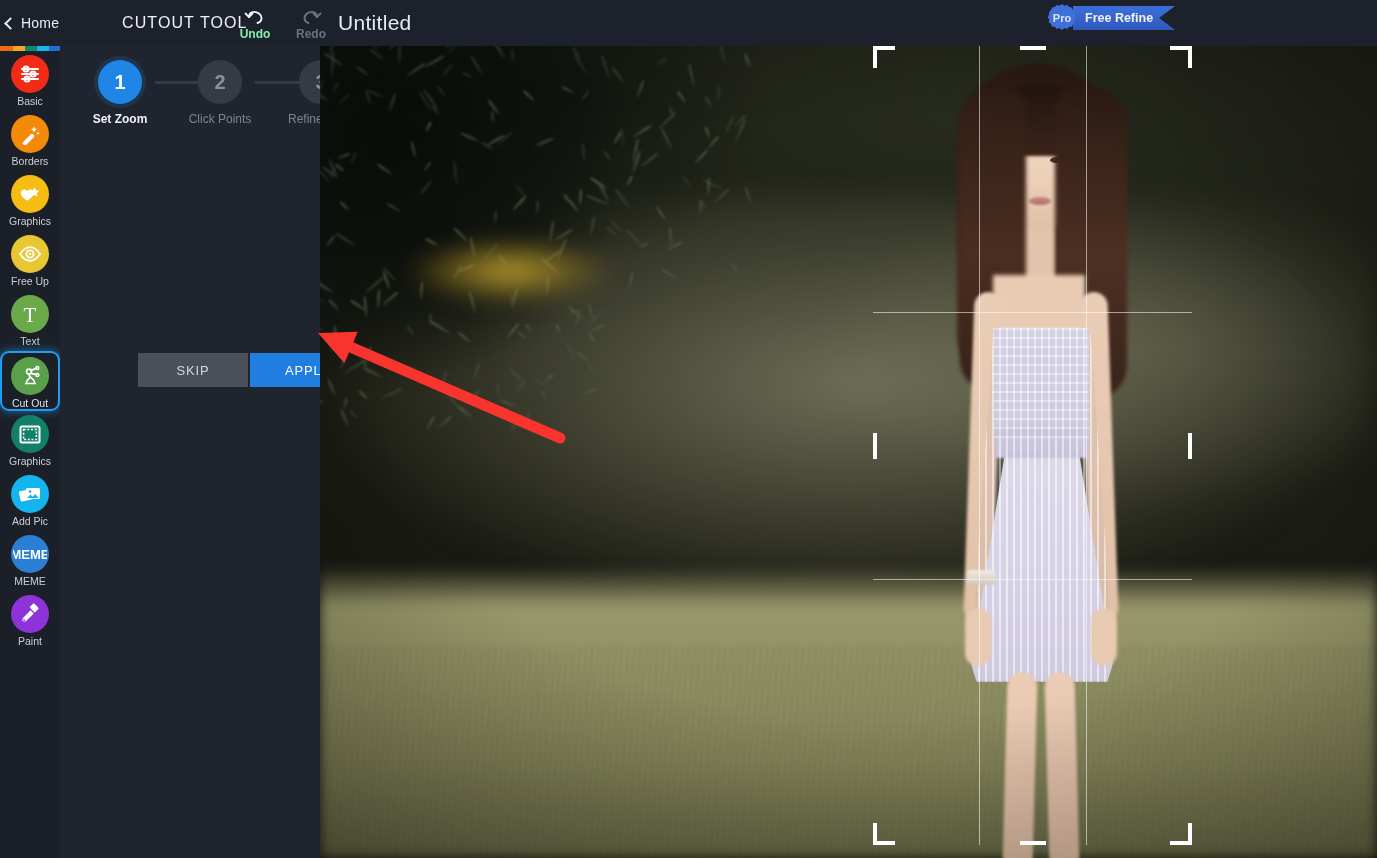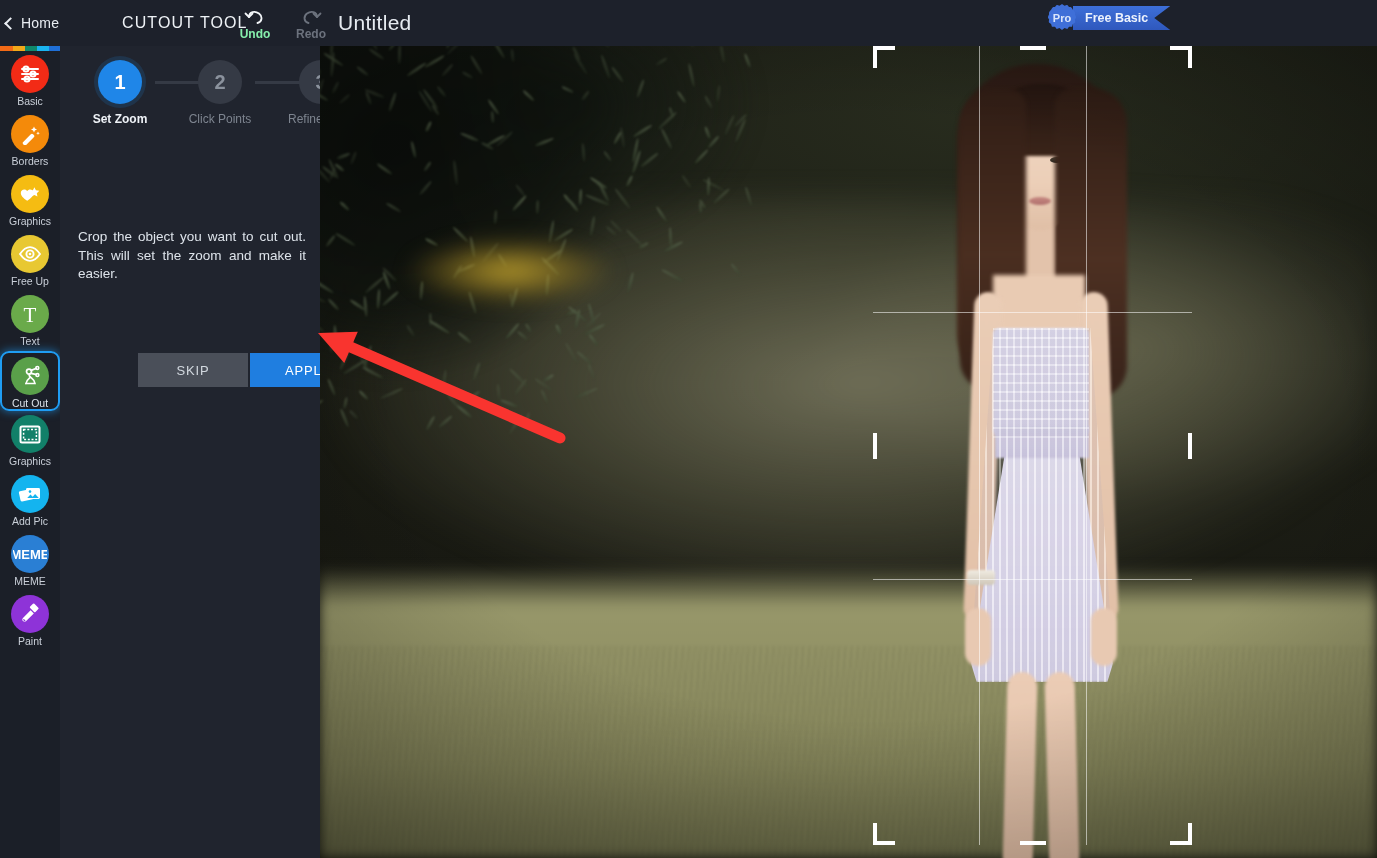--- a/index.html
+++ b/index.html
@@ -217,21 +217,21 @@
           </svg>
         </span>
         <span class="lbl">Redo</span>
       </div>
     </div>
 
     <div class="doc-title">Untitled</div>
 
     <div class="pro-ribbon">
       <span class="rosette">Pro</span>
-      <span class="trial">Free Basic</span>
+      <span class="trial">Free Refine</span>
     </div>
   </div>
 
   <div class="rail">
     <div class="stripe">
         <i style="background: rgb(242, 106, 22); width: 13px;"></i>
         <i style="background: rgb(242, 168, 26); width: 12px;"></i>
         <i style="background: rgb(16, 136, 106); width: 12px;"></i>
         <i style="background: rgb(26, 180, 240); width: 12px;"></i>
         <i style="background: rgb(31, 111, 214); width: 11px;"></i>
@@ -356,21 +356,20 @@
       <div class="step idle" style="left:125px;">
         <div class="circ">2</div>
         <div class="slabel">Click Points</div>
       </div>
       <div class="step idle" style="left:226px;">
         <div class="circ">3</div>
         <div class="slabel">Refine Edge</div>
       </div>
     </div>
 
-    <div class="hint">Crop the object you want to cut out. This will set the zoom and make it easier.</div>
 
     <div class="actions">
       <div class="btn btn-skip">SKIP</div>
       <div class="btn btn-apply">APPLY</div>
     </div>
   </div>
 
   <div class="canvas">
 
     <div class="photo">

